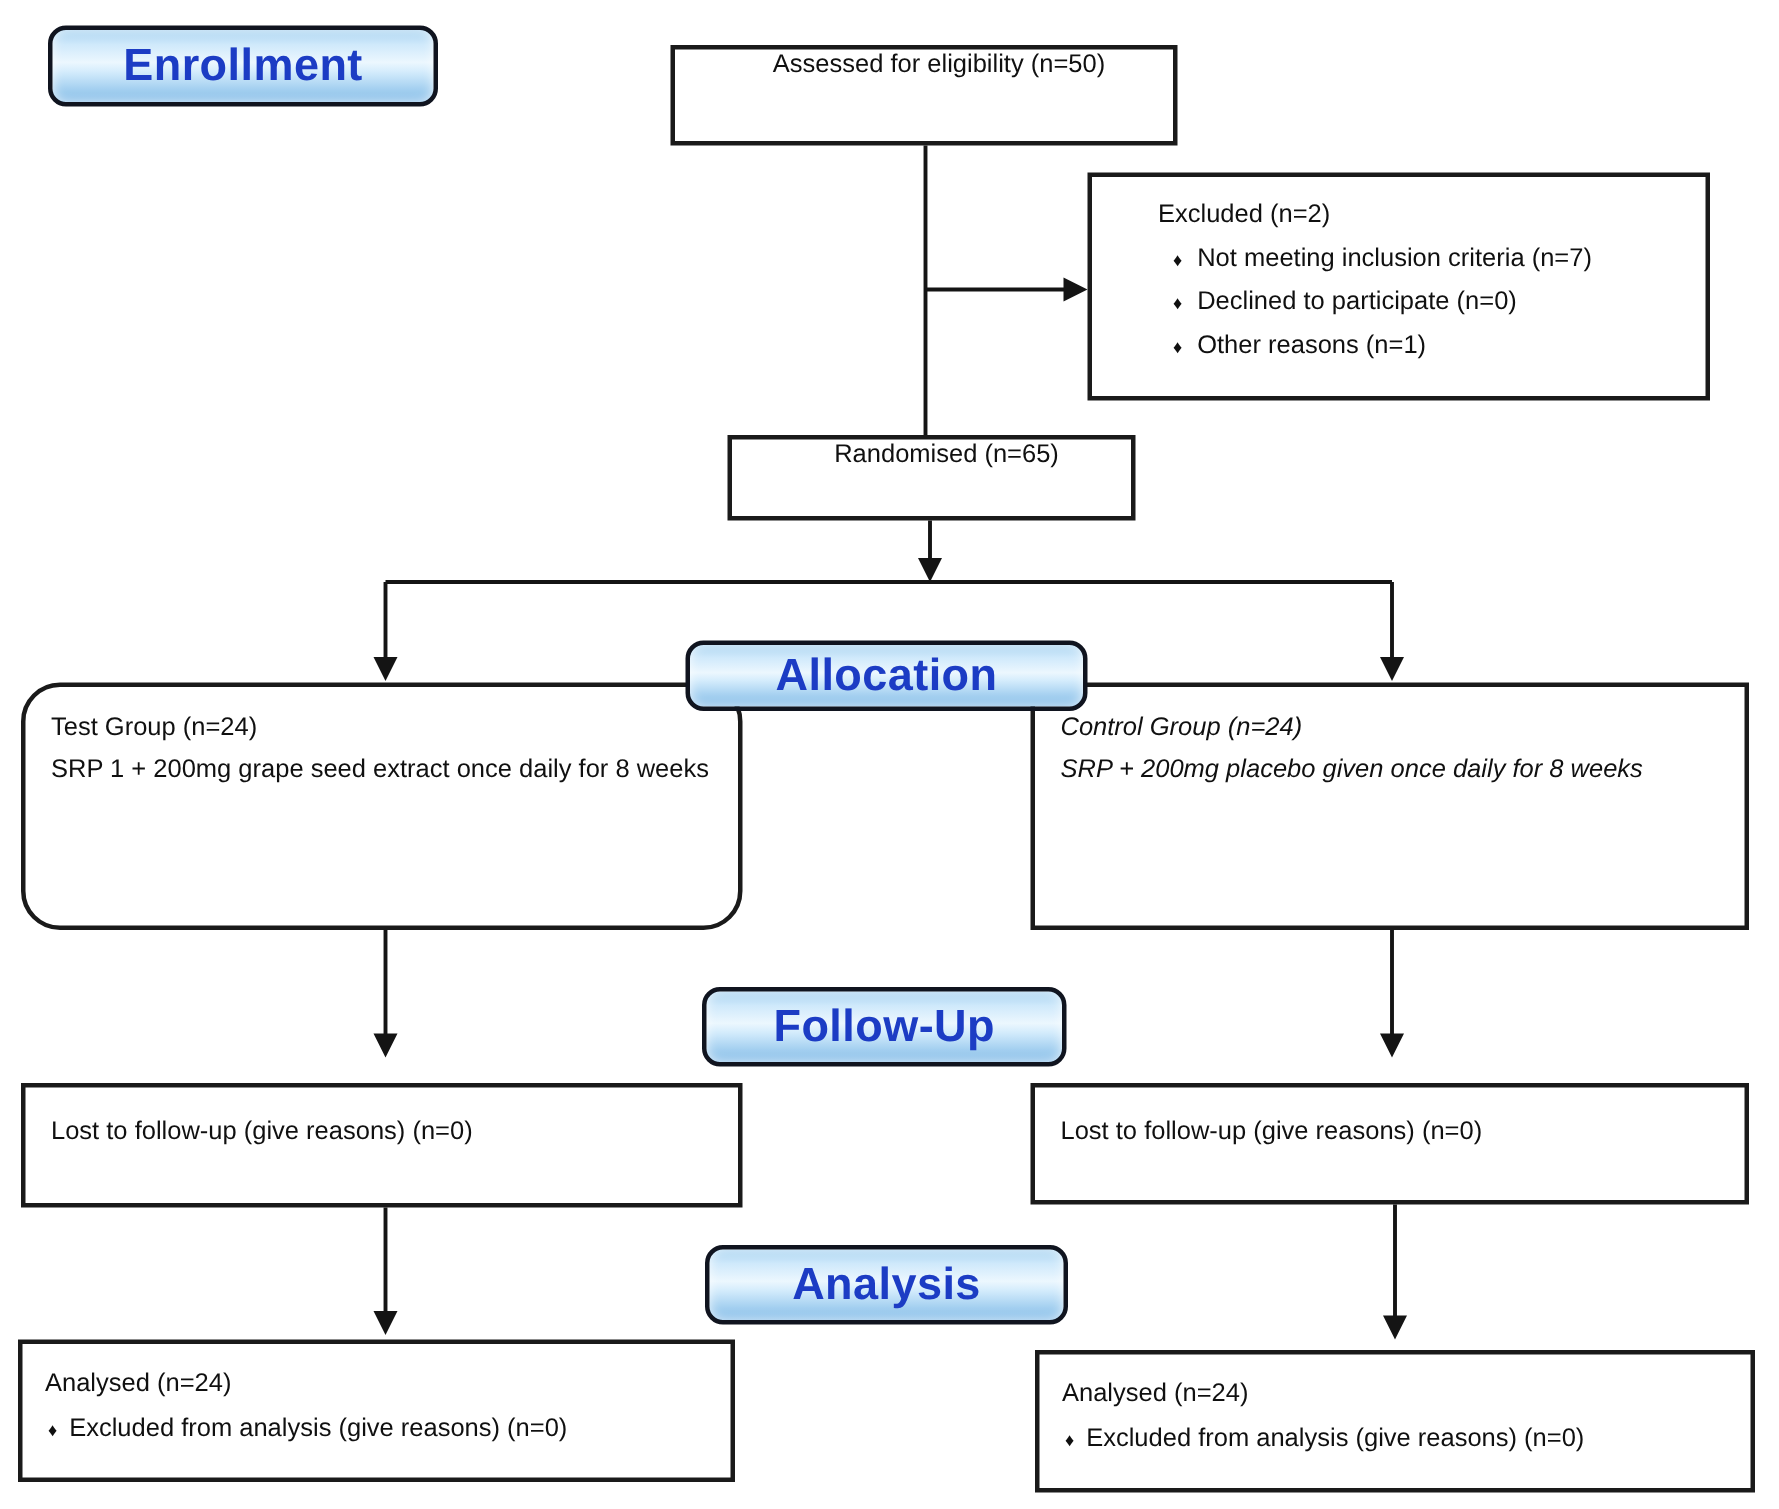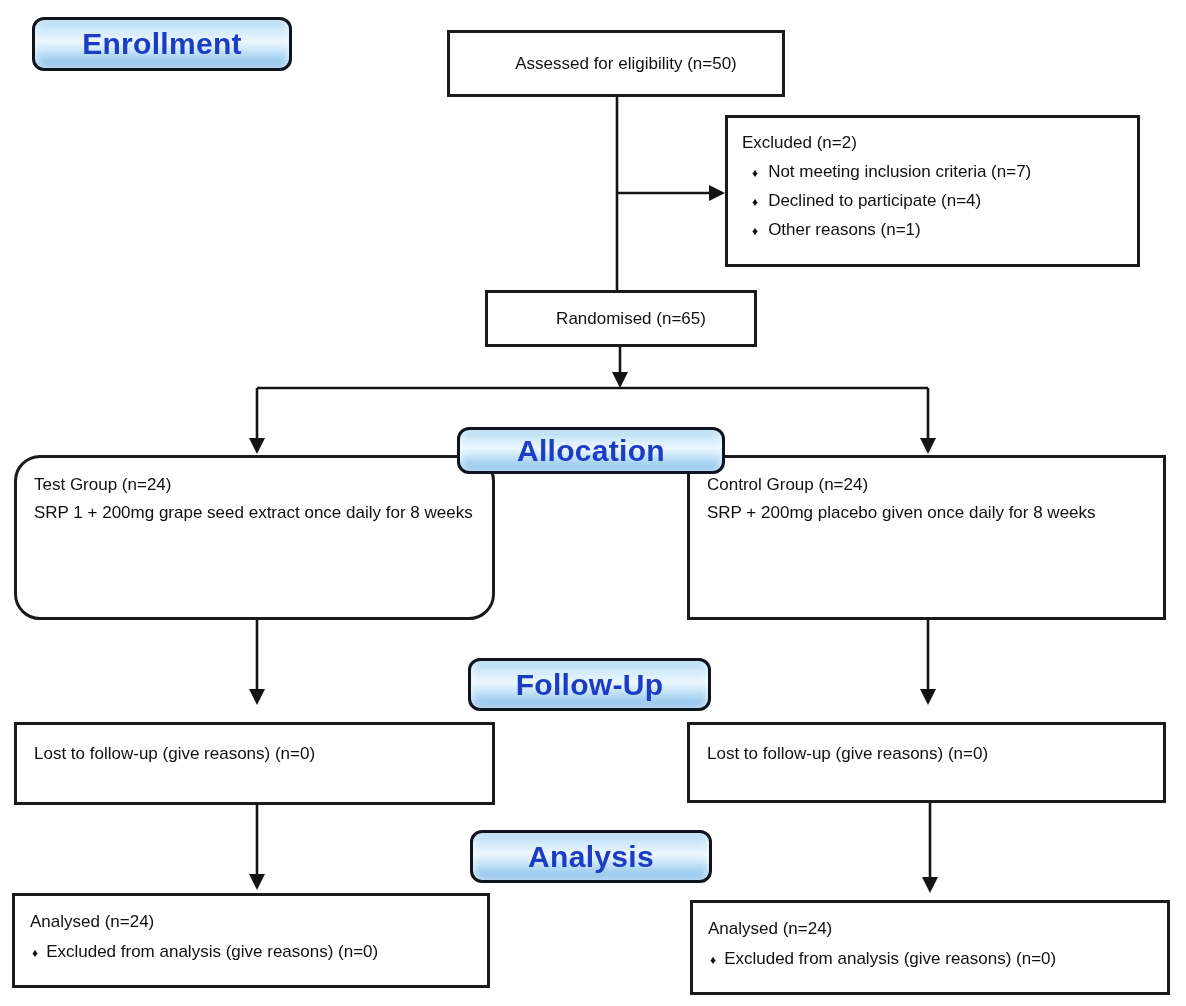--- a/index.html
+++ b/index.html
@@ -1,21 +1,21 @@
 <!DOCTYPE html>
 <html><head>
 <meta charset="utf-8">
 <style>
   html,body{margin:0;padding:0;background:#ffffff;}
   body{font-family:"Liberation Sans", sans-serif; color:#111;}
   .canvas{position:relative;width:1186px;height:1006px;background:#ffffff;overflow:hidden;}
 
   
   .fbox{position:absolute;background:#ffffff;border:3px solid #1a1a1a;box-sizing:border-box;font-size:17px;color:#101010;}
-  .fbox.center{display:flex;align-items:center;justify-content:center;text-align:center;padding-left:20px;}
+  .fbox.center{display:flex;align-items:flex-start;justify-content:center;text-align:center;padding-left:20px;}
   .fbox .pad{padding:13px 17px;line-height:1.62;}
 
   
   .stage{position:absolute;box-sizing:border-box;border:3px solid #10141f;border-radius:12px;
          background:linear-gradient(to bottom,#a6d2f0 0%,#cfe9fb 20%,#ecf7fe 45%,#d4ecfc 58%,#9ccbee 86%,#85bce8 100%);
          display:flex;align-items:center;justify-content:center;
          font-weight:bold;font-size:30px;color:#1c3cc4;letter-spacing:0.3px;
          box-shadow:inset 0 0 8px rgba(255,255,255,0.8);z-index:5;}
 
   .bullet-row{display:flex;align-items:baseline;margin-top:6px;}
@@ -65,49 +65,49 @@
 
   <div class="stage" style="left:468px;top:658px;width:243px;height:53px;">Follow-Up</div>
 
   <div class="stage" style="left:470px;top:830px;width:242px;height:53px;">Analysis</div>
 
   <div class="fbox center" style="left:447px;top:30px;width:338px;height:67px;">
     <span>Assessed for eligibility (n=50)</span>
   </div>
 
   <div class="fbox" style="left:725px;top:115px;width:415px;height:152px;">
-    <div class="pad" style="padding:14px 14px;line-height:1.35;">
+    <div class="pad" style="padding:14px 14px;line-height:1.35;margin-left:30px;">
       <span class="box-title">Excluded (n=2)</span>
       <div class="bullet-row">
         <span class="bullet">♦</span>
         <span>Not meeting inclusion criteria (n=7)</span>
       </div>
       <div class="bullet-row">
         <span class="bullet">♦</span>
-        <span>Declined to participate (n=4)</span>
+        <span>Declined to participate (n=0)</span>
       </div>
       <div class="bullet-row">
         <span class="bullet">♦</span>
         <span>Other reasons (n=1)</span>
       </div>
     </div>
   </div>
 
   <div class="fbox center" style="left:485px;top:290px;width:272px;height:57px;">
     <span>Randomised (n=65)</span>
   </div>
 
   <div class="fbox" style="left:14px;top:455px;width:481px;height:165px;z-index:2;border-radius:26px;">
     <div class="pad">
       <span class="box-title">Test Group (n=24)</span>
       <span>SRP 1 + 200mg grape seed extract once daily for 8 weeks</span>
     </div>
   </div>
 
-  <div class="fbox" style="left:687px;top:455px;width:479px;height:165px;z-index:2;">
+  <div class="fbox" style="left:687px;top:455px;width:479px;height:165px;z-index:2;font-style:italic;">
     <div class="pad">
       <span class="box-title">Control Group (n=24)</span>
       <span>SRP + 200mg placebo given once daily for 8 weeks</span>
     </div>
   </div>
 
   <div class="fbox" style="left:14px;top:722px;width:481px;height:83px;">
     <div class="pad" style="padding:15px 17px;">
       <span>Lost to follow-up (give reasons) (n=0)</span>
     </div>

